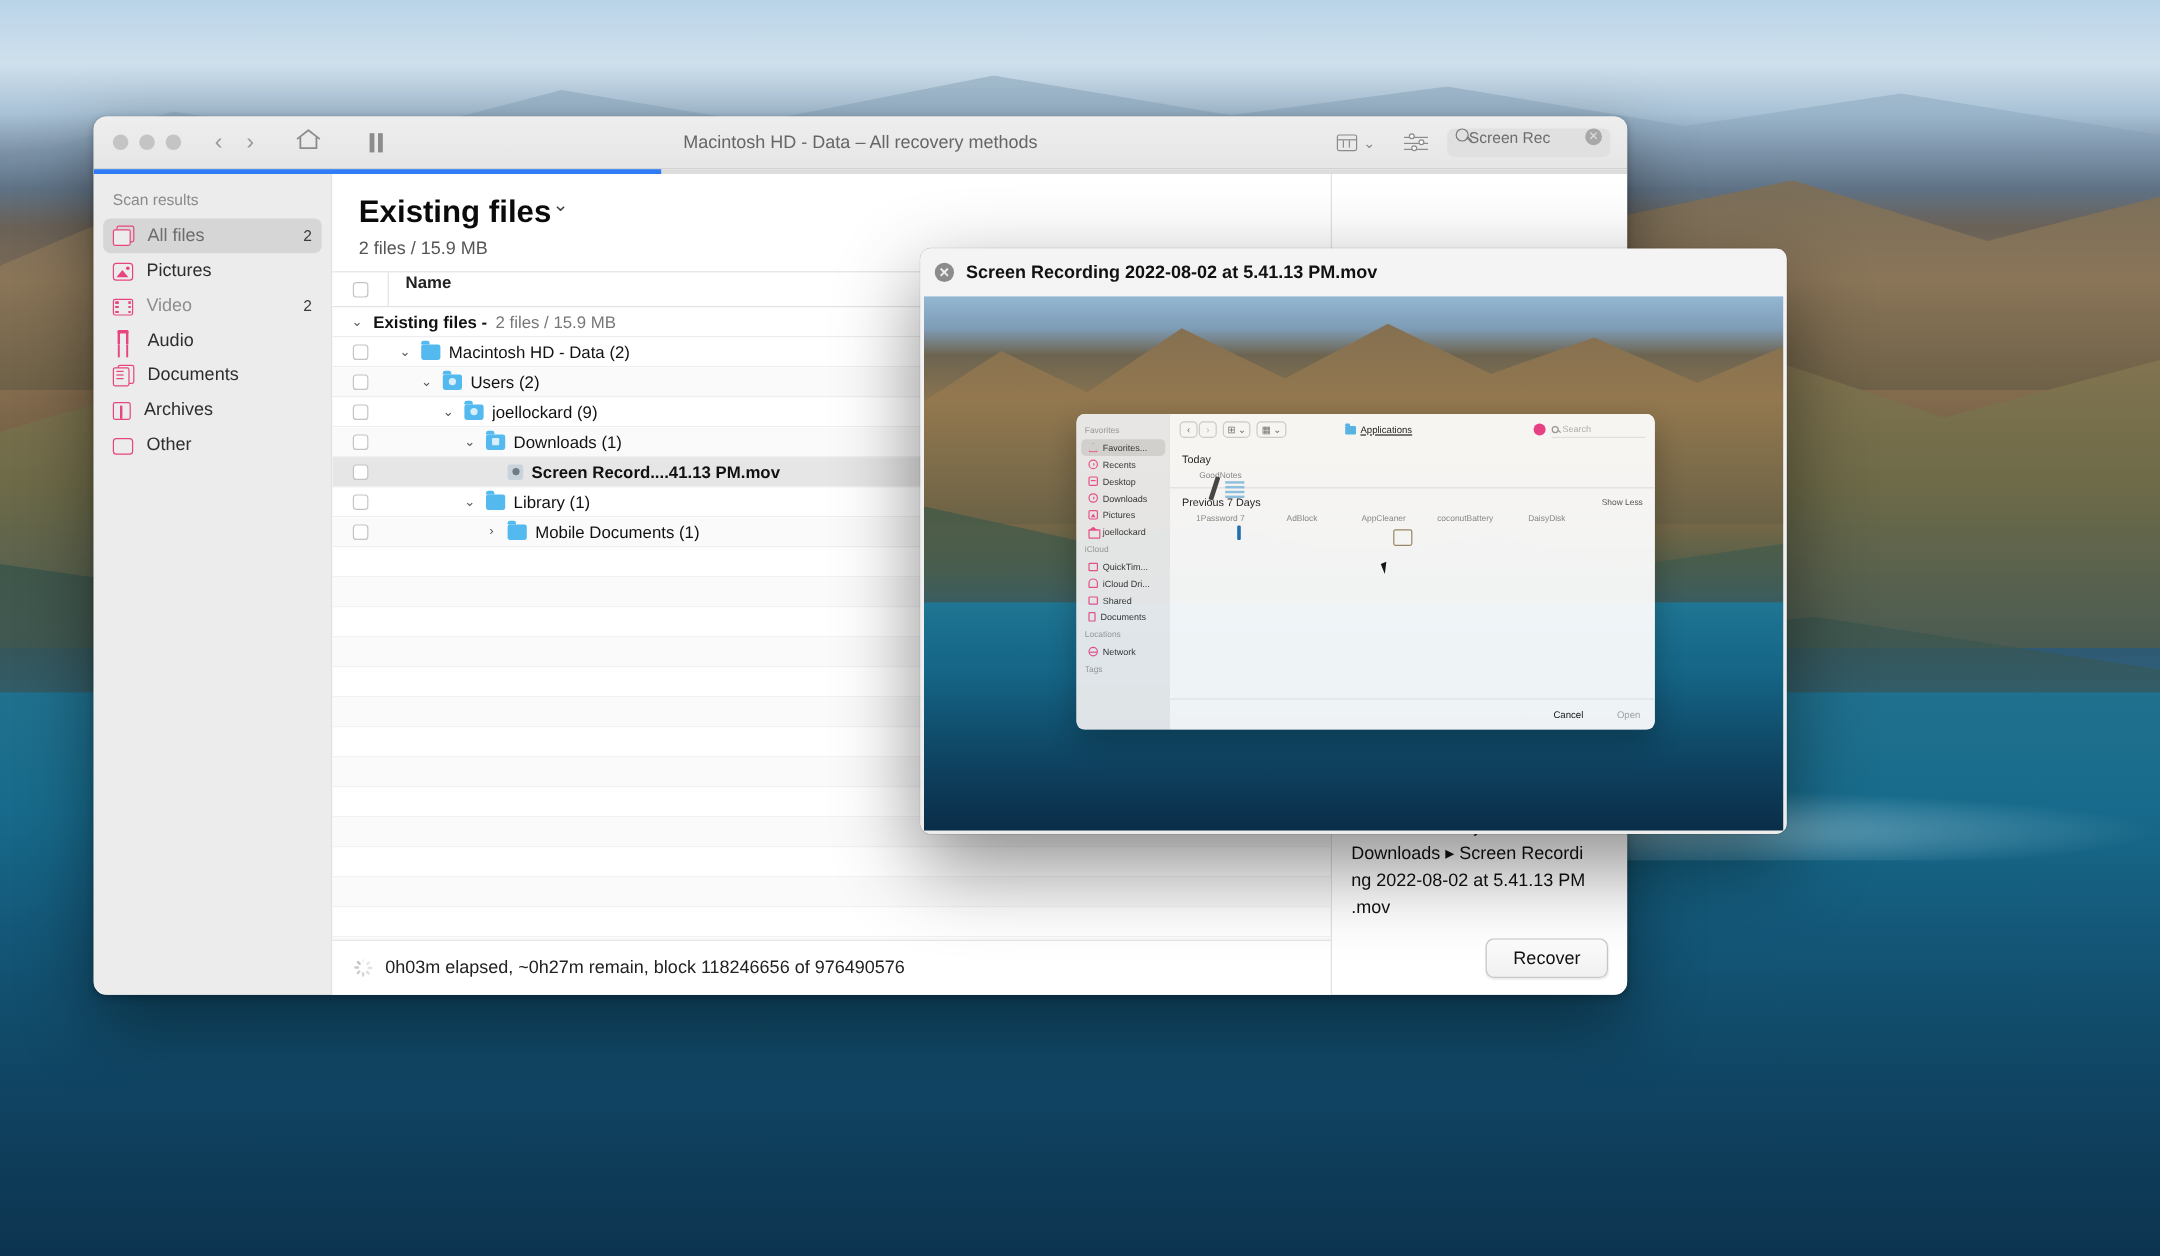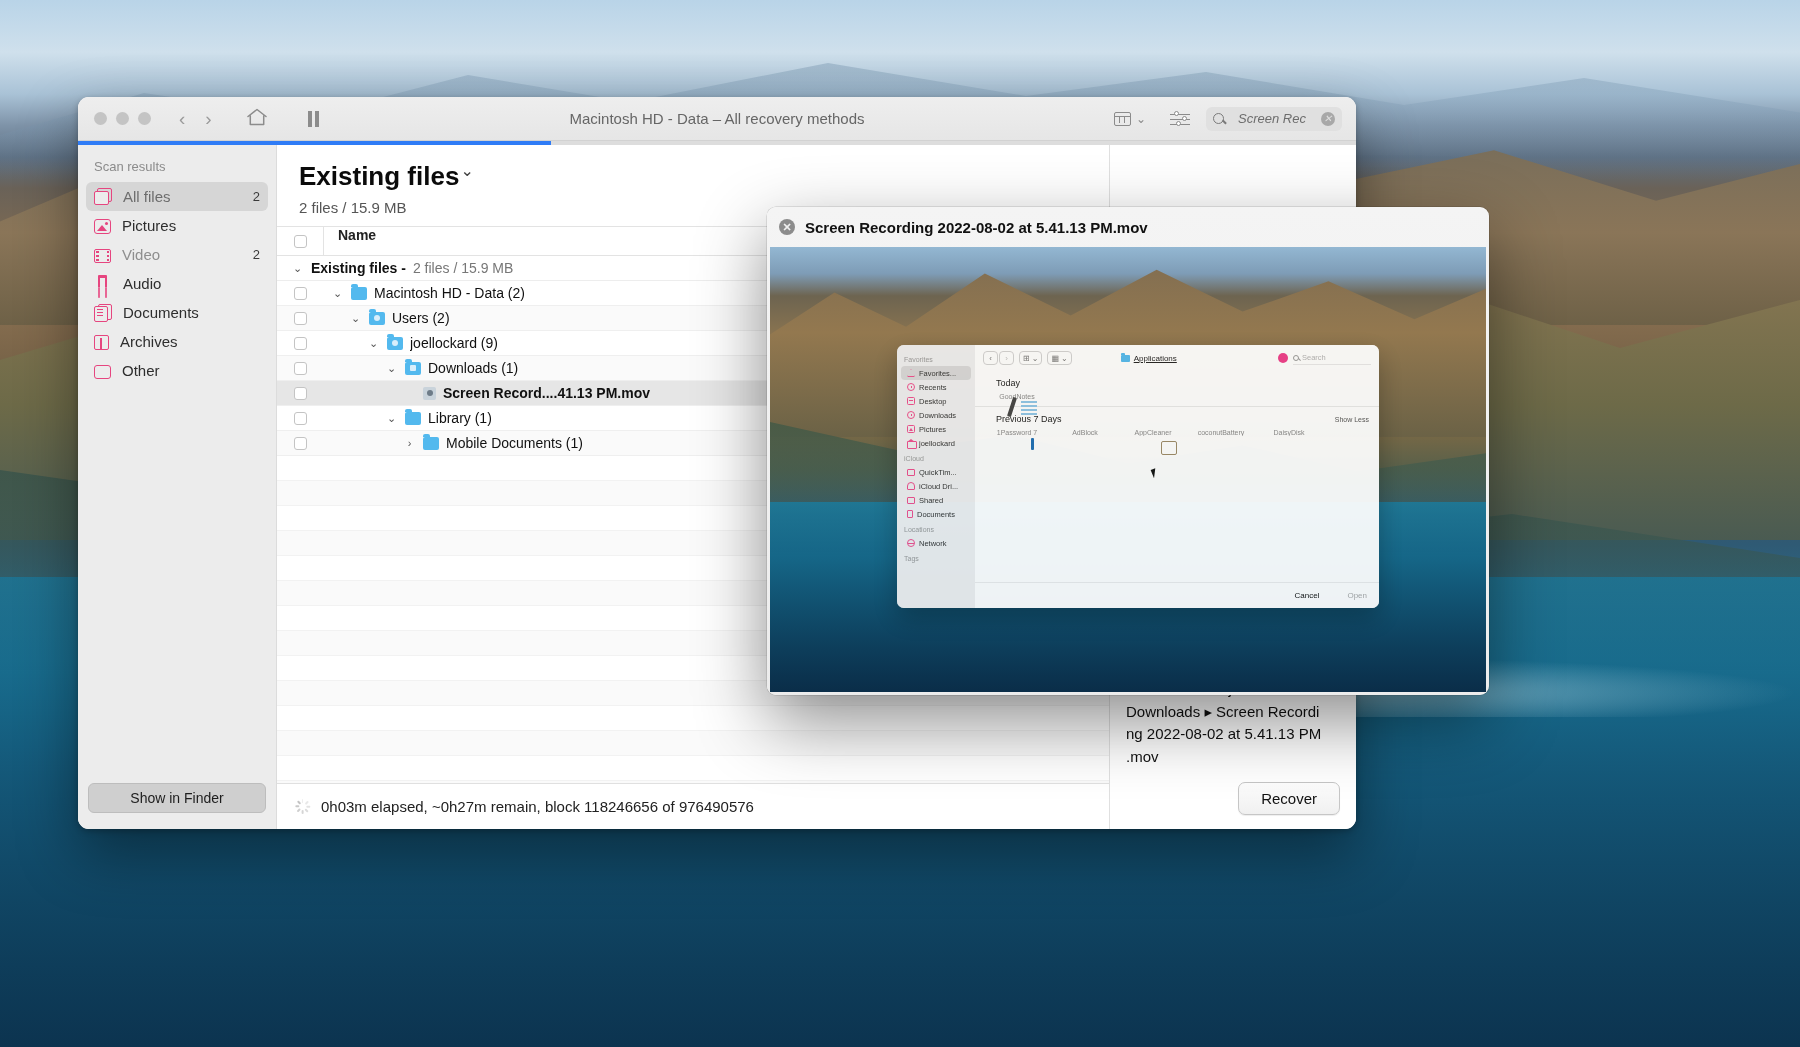--- a/index.html
+++ b/index.html
@@ -93,22 +93,22 @@
   .sliders i:nth-child(1){ top:3px; }
   .sliders i:nth-child(2){ top:8px; }
   .sliders i:nth-child(3){ top:13px; }
   .sliders b { position:absolute; width:5px; height:5px; border-radius:50%; background:#fff; border:1.5px solid #8b8b8b; }
   .sliders b:nth-of-type(1){ top:0.5px; left:4px; }
   .sliders b:nth-of-type(2){ top:5.5px; left:12px; }
   .sliders b:nth-of-type(3){ top:10.5px; left:6px; }
   .searchbox {
     margin-left: 16px;
     width: 136px; height: 24px; border-radius: 6px;
-    background: #e0e0e0; display:flex; align-items:center; gap:14px;
-    padding: 0 7px; font-size: 13px; color:#6d6d6d;font-style:italic;
+    background: #e0e0e0; display:flex; gap:0;
+    padding: 0 7px; font-size: 13px; color:#6d6d6d;
   }
   .searchbox .mag { width:11px; height:11px; border:1.6px solid #7a7a7a; border-radius:50%; position:relative; flex:none;}
   .searchbox .mag:after { content:''; position:absolute; width:5px; height:1.6px; background:#7a7a7a; transform:rotate(45deg); right:-4px; bottom:0px;}
   .searchbox .txt { flex:1; white-space:nowrap; overflow:hidden; }
   .searchbox .clear { width:14px; height:14px; border-radius:50%; background:#a8a8a8; color:#e0e0e0;
      font-size:10px; display:flex; align-items:center; justify-content:center; flex:none; }
 
   .progressbar { height: 4px; background: #ddd; position: relative; }
   .progressbar > i { display:block; height:100%; background:#2f7cf6; }
 
@@ -315,21 +315,21 @@
   .fd-crumb { margin-left: 44px; display:flex; align-items:center; gap:4px; font-size:8px; color:#222;
      flex:1; min-width:0;text-decoration:underline;}
   .fd-crumb .fldr { width:9px; height:7px; background:#53b9ee; border-radius:1px; position:relative; flex:none;}
   .fd-crumb .fldr:before{content:'';position:absolute;left:0;top:-2px;width:4px;height:2px;background:#53b9ee;border-radius:1px 1px 0 0;}
   .fd-badge { width:10px; height:10px; border-radius:50%; background:#ee3d8a; flex:none; }
   .fd-search { width: 78px; height:13px; display:flex; align-items:center; gap:3px; font-size:7.5px; color:#b3b3b3;
     border-bottom:0.6px solid #e8e8e8; }
   .fd-search .m { width:6px;height:6px;border:1px solid #999;border-radius:50%;position:relative;flex:none;}
   .fd-search .m:after{content:'';position:absolute;width:3px;height:1px;background:#999;transform:rotate(45deg);right:-2.5px;bottom:0;}
 
-  .fd-sec { font-size: 9px; color:#1a1a1a; padding: 7px 0 0 10px; display:flex; align-items:center;margin-left:11px;}
+  .fd-sec { font-size: 9px; color:#1a1a1a; padding: 7px 0 0 10px; display:flex; align-items:center;}
   .fd-sec .less { margin-left:auto; margin-right:10px; font-size:7px; color:#555; }
   .fd-divider { height:1px; background:#e9e9e9; margin: 6px 0 0; }
   .fd-grid { display:flex; gap: 0; padding: 5px 8px 0 8px; }
   .fd-app { width: 68px; text-align:center; font-size: 7px; color:#8a8a8a; }
   .fd-app .glyph { width:30px; height:30px; margin: 0 auto 4px; border-radius:7px; position:relative;}
   .fd-app .label { display:block; white-space:nowrap; overflow:hidden; text-overflow:ellipsis; }
   .g-notes { background: linear-gradient(180deg,#fcfcfc,#f2f2f2); border-radius:4px;}
   .g-notes:before{content:'';position:absolute;left:4px;top:8px;width:16px;height:1.5px;background:#8fc6e8;
     box-shadow:0 4px 0 #8fc6e8, 0 8px 0 #8fc6e8, 0 12px 0 #8fc6e8;}
   .g-notes:after{content:'';position:absolute;right:3px;top:4px;width:4px;height:20px;background:#444;
@@ -451,23 +451,20 @@
         <span>Archives</span>
         <span class="cnt"></span>
       </div>
       <div class="sb-item">
         <span class="ic ic-other"></span>
         <span>Other</span>
         <span class="cnt"></span>
       </div>
 
       <div class="sb-spacer"></div>
-      <div class="sb-footer">
-        <div class="btn-finder">Show in Finder</div>
-      </div>
     </div>
 
     <div class="content">
       <div class="content-head">
         <div class="h-title">
           <span>Existing files</span>
           <span class="cv">⌄</span>
         </div>
         <div class="h-sub">2 files / 15.9 MB</div>
       </div>

